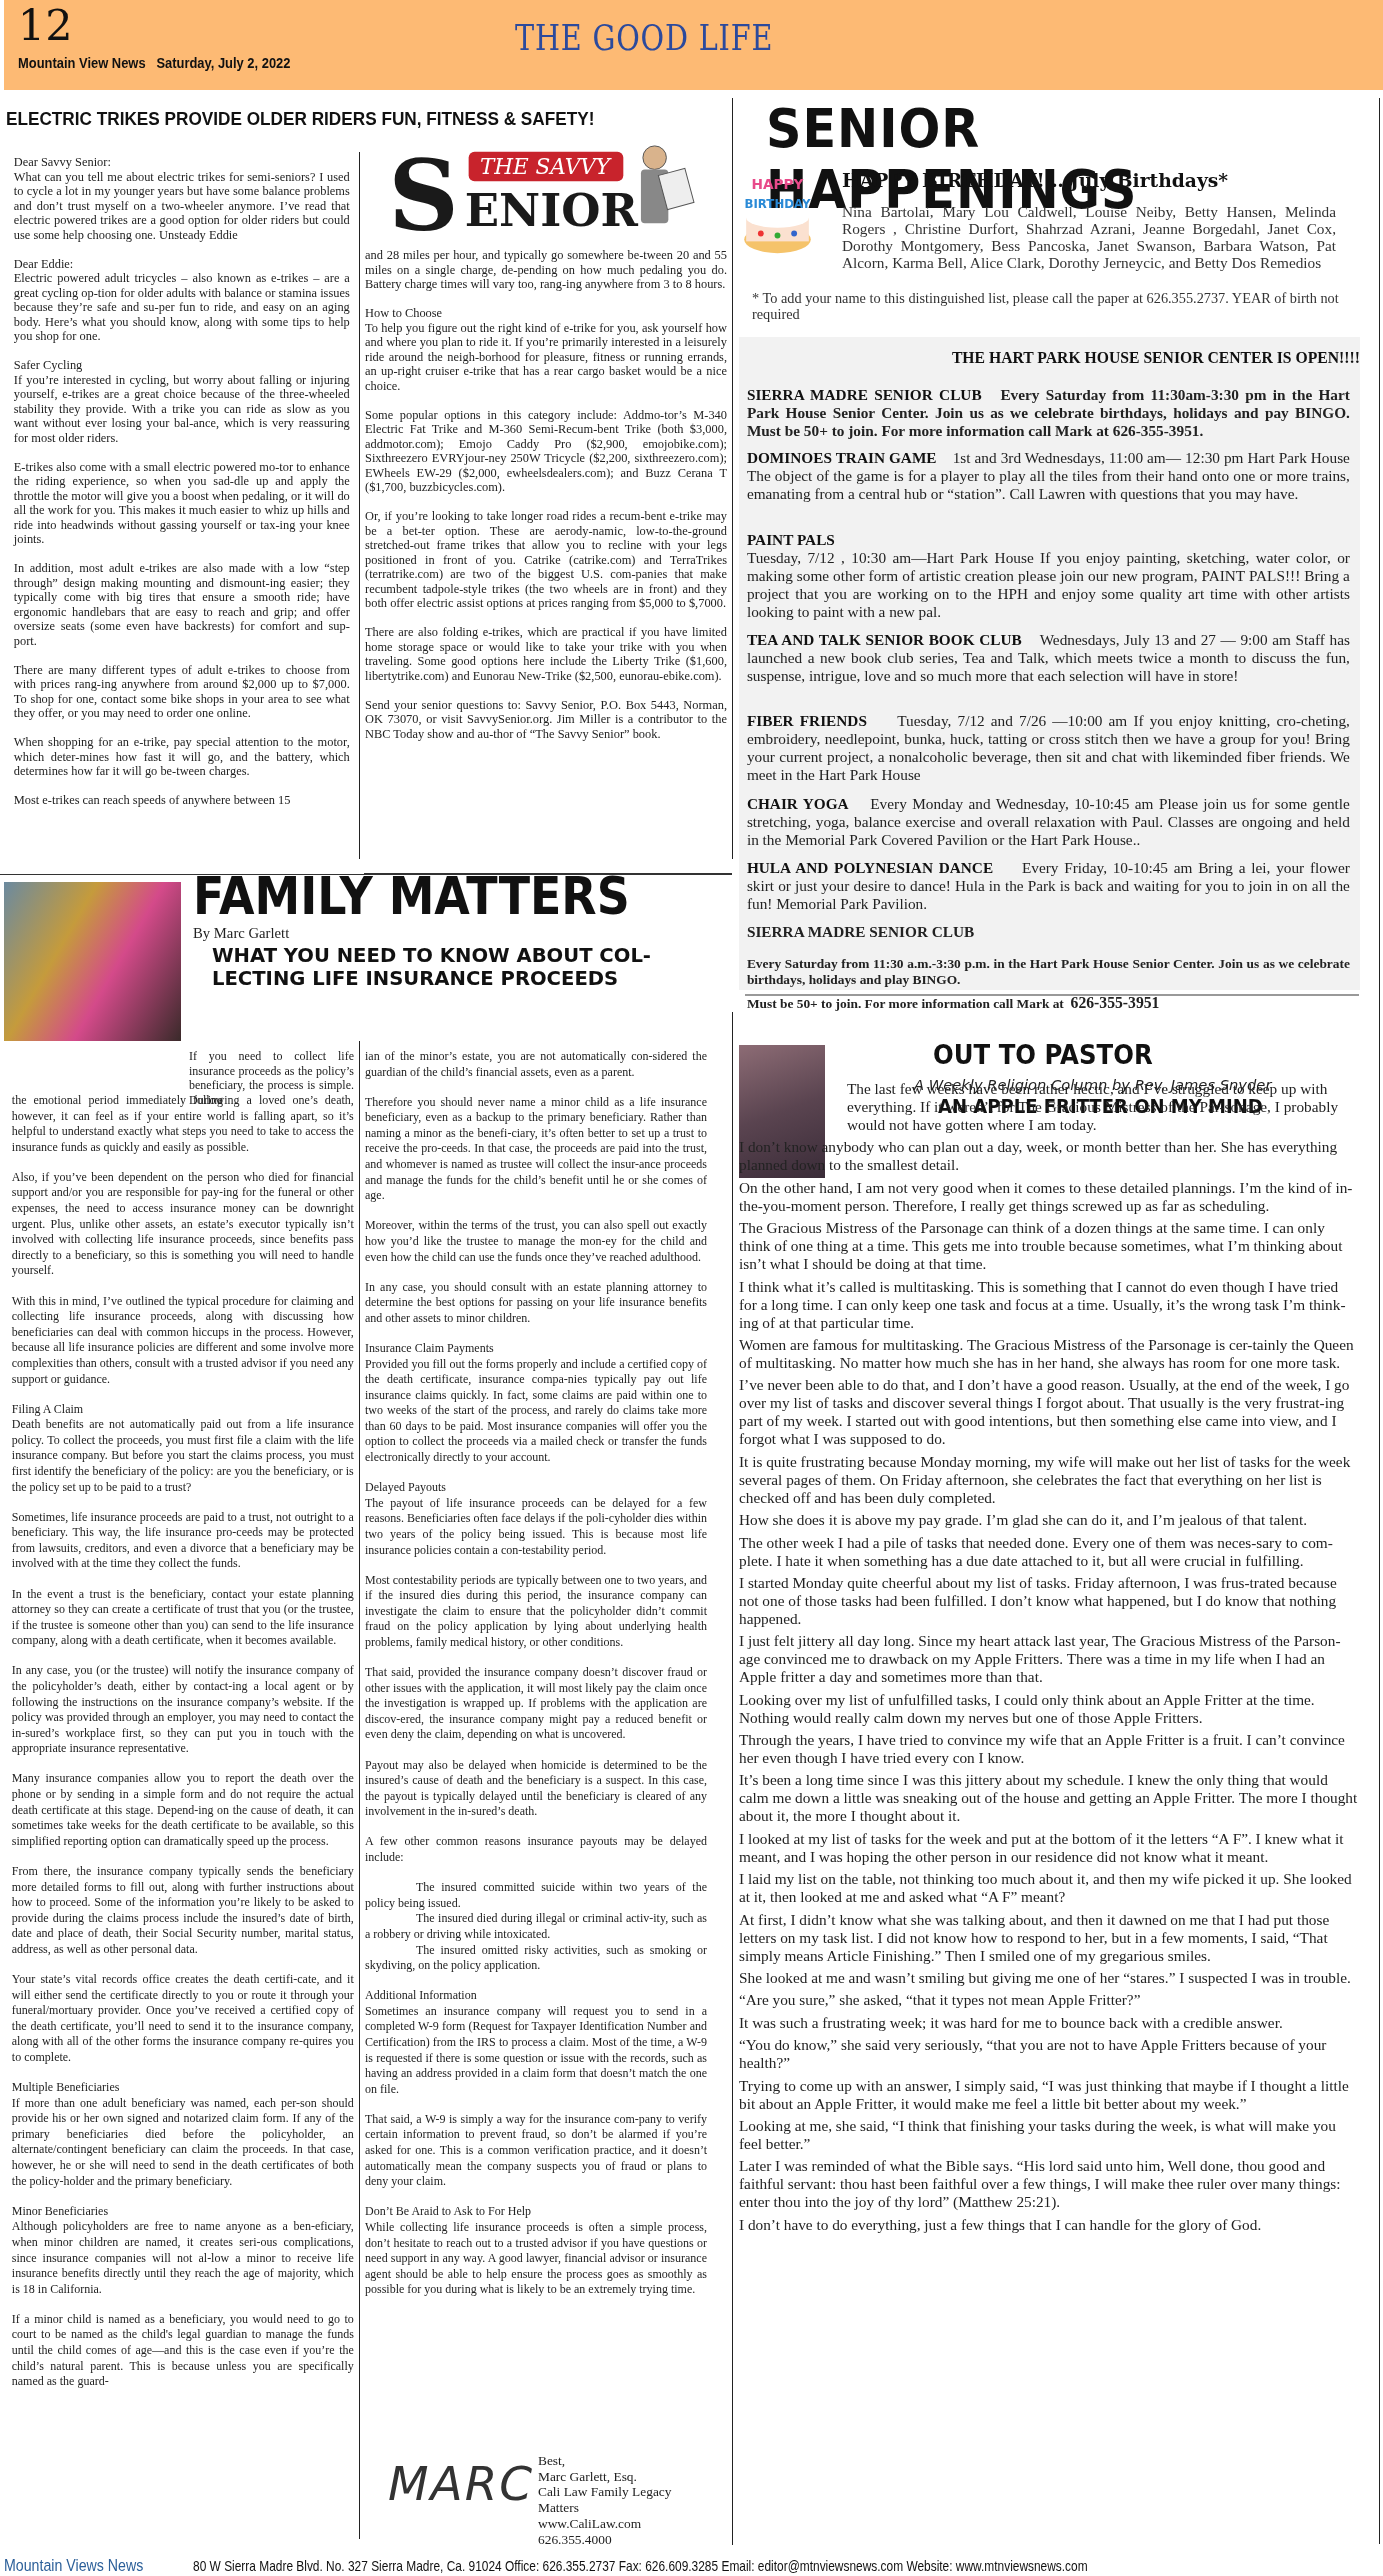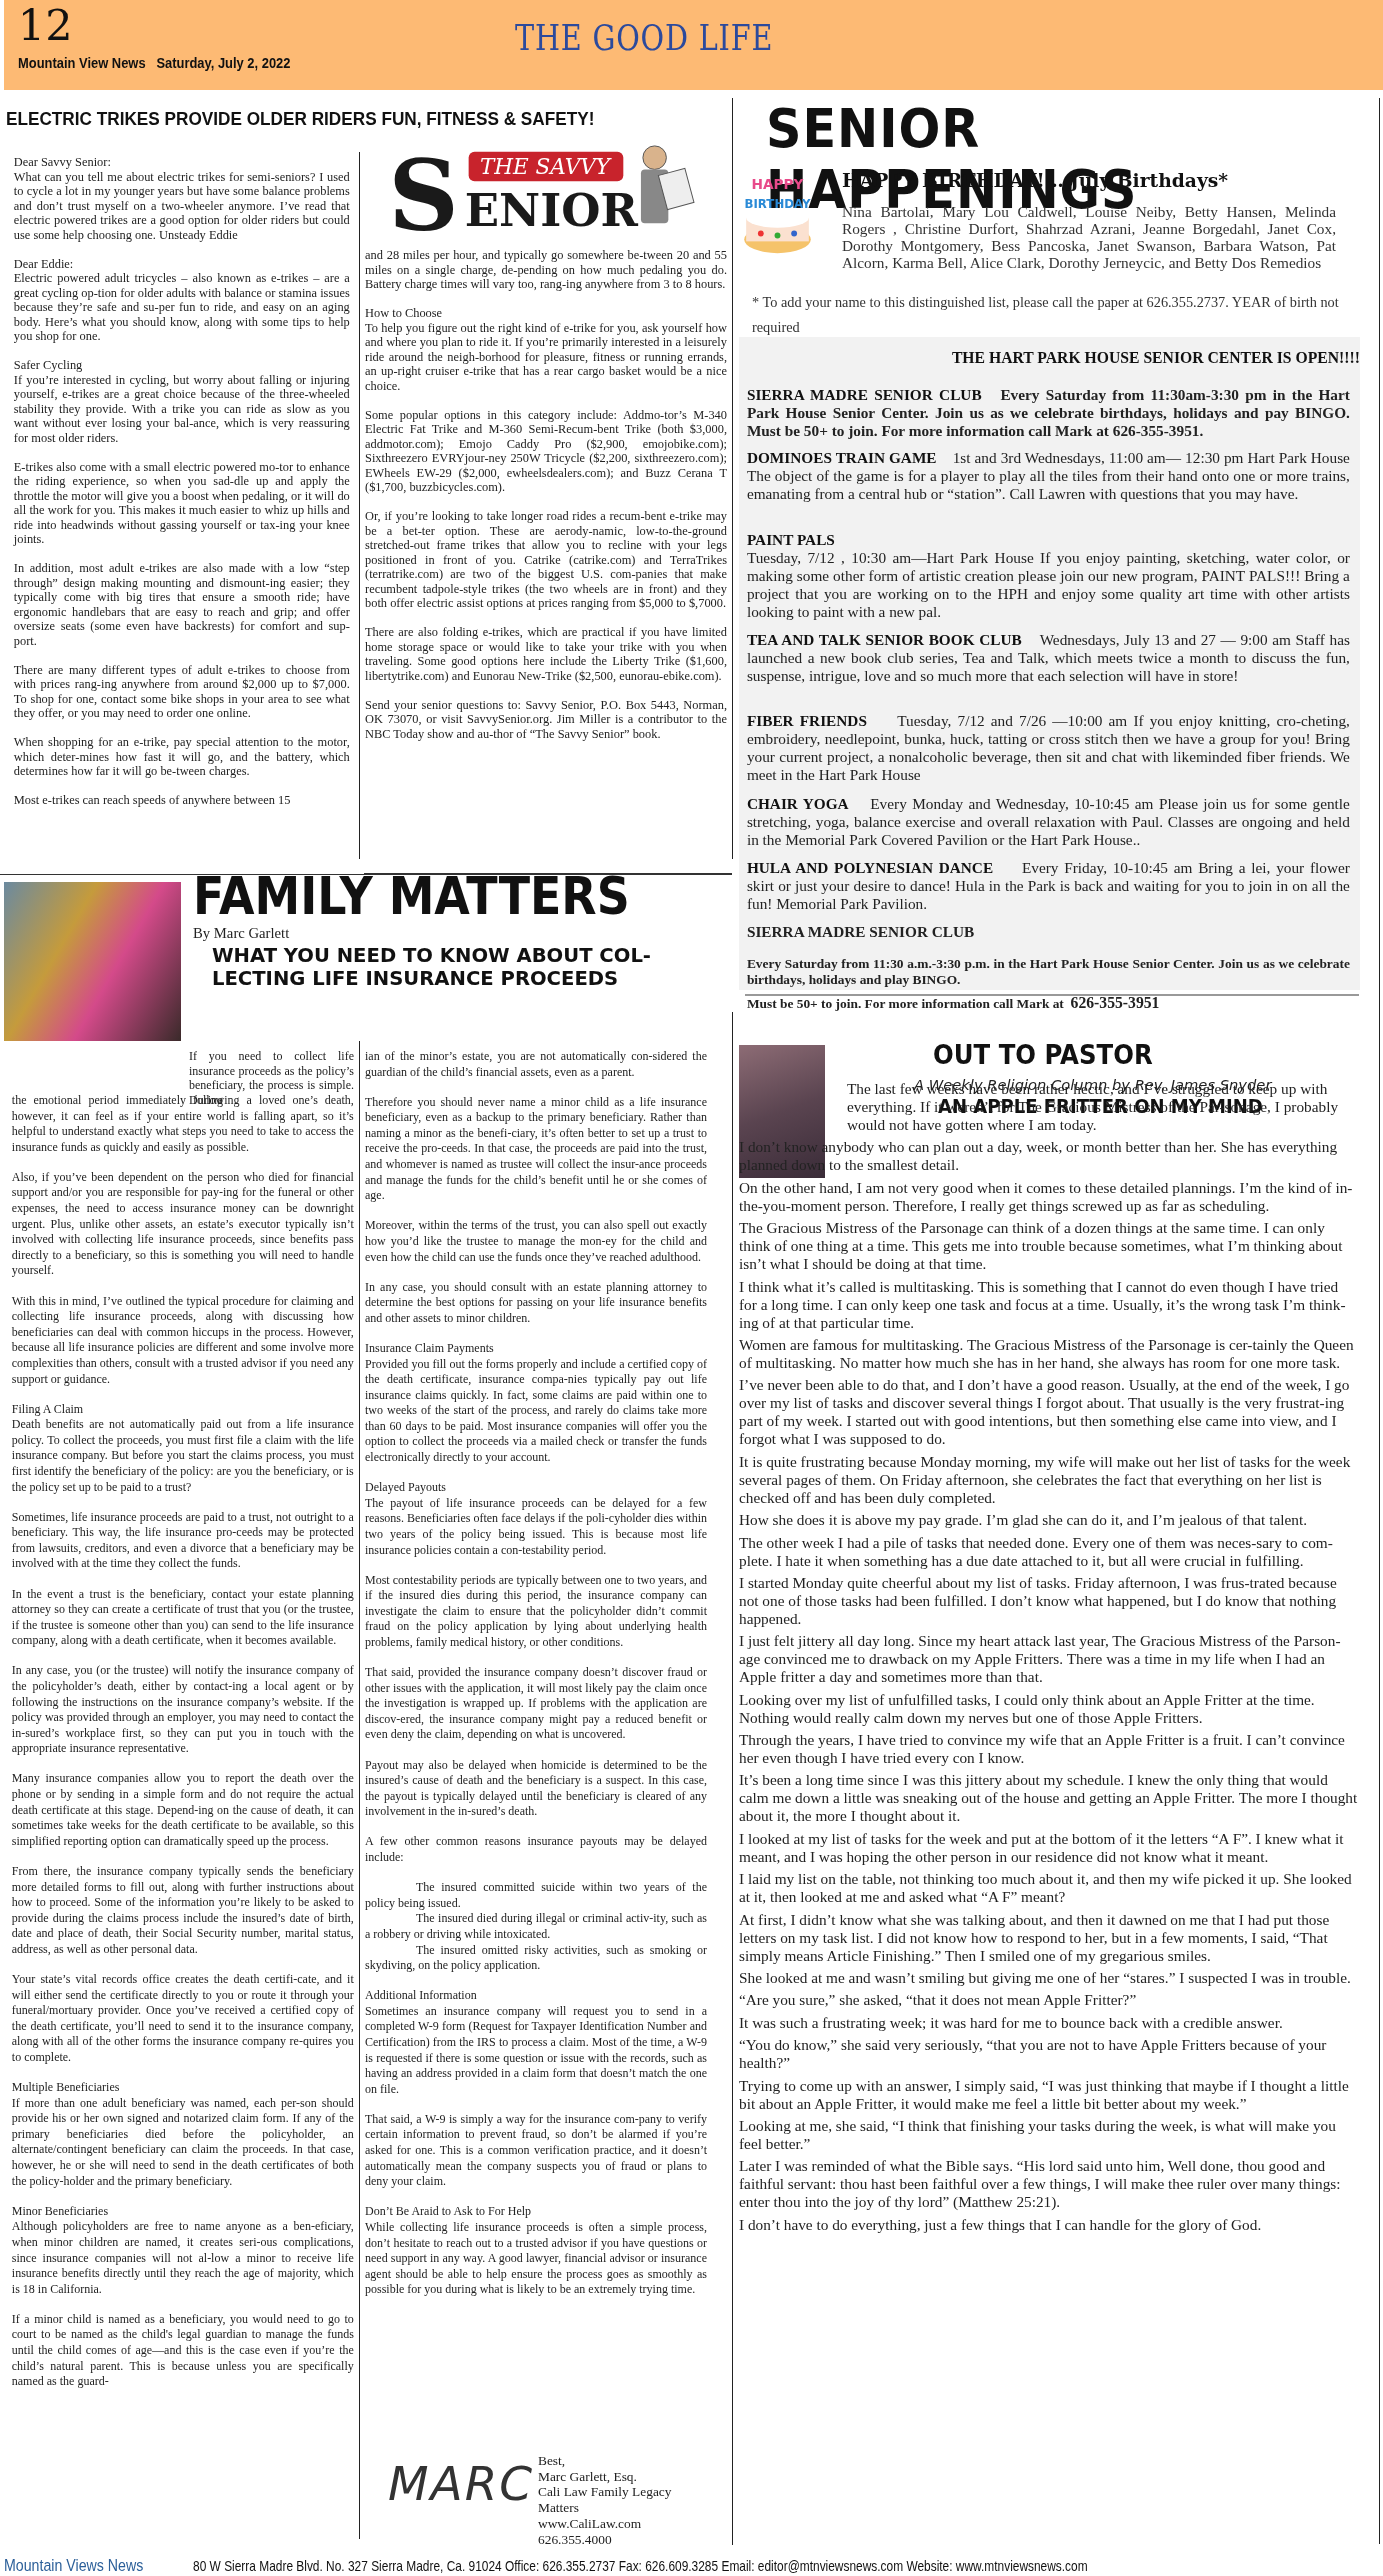--- a/index.html
+++ b/index.html
@@ -12,21 +12,21 @@
 .hrule{position:absolute;background:#333;height:1px}
 .txt{position:absolute;font-size:12.4px;line-height:14.5px;text-align:justify;color:#222}
 .txt p{margin-bottom:14.5px}
 .sub{display:block}
 .h-etrike{position:absolute;left:5.9px;top:108px;font-family:"Liberation Sans",sans-serif;font-weight:bold;font-size:18.7px;color:#111;transform:scaleX(.92);transform-origin:left}
 .savvy-logo{position:absolute;left:388px;top:142px;width:314px;height:93px}
 .sh-title{position:absolute;left:766px;top:98px;font-family:"DejaVu Sans",sans-serif;font-weight:bold;font-size:53px;color:#111;letter-spacing:1px;transform:scaleX(.93);transform-origin:left}
 .cake{position:absolute;left:741px;top:165px;width:73px;height:94px}
 .bday-h{position:absolute;left:842px;top:169px;font-family:"DejaVu Serif",serif;font-weight:bold;font-size:18.7px;color:#111}
 .bday-names{position:absolute;left:842px;top:203px;width:494px;font-size:15.3px;line-height:17px;text-align:justify;color:#333}
-.bday-note{position:absolute;left:752px;top:290px;width:589px;font-size:14.3px;line-height:25px;color:#333}
+.bday-note{position:absolute;left:752px;top:290px;width:589px;font-size:14.3px;line-height:16px;color:#333}
 .gray-box{position:absolute;left:739px;top:337px;width:621px;height:653px;background:#f2f2f2}
 .hph-title{position:absolute;left:0;top:11.8px;width:100%;text-align:right;font-weight:bold;font-size:15.7px;color:#111}
 .event{position:absolute;left:7.9px;width:603px;font-size:15.3px;line-height:18px;color:#222;text-align:justify}
 .event b{color:#111}
 .hr-gray{position:absolute;left:745px;top:994px;width:614px;height:2px;background:#999}
 .pastor-photo{position:absolute;left:739px;top:1045px;width:86px;height:133px;background:linear-gradient(160deg,#8d6c75 0%,#5a4450 50%,#3a2c38 100%)}
 .otp-title{position:absolute;left:933px;top:1039px;font-family:"DejaVu Sans",sans-serif;font-weight:bold;font-size:26.5px;color:#111;transform:scaleX(.92);transform-origin:left}
 .otp-sub{position:absolute;left:914px;top:1076px;font-family:"DejaVu Sans",sans-serif;font-style:italic;font-size:14.7px;color:#222}
 .otp-head{position:absolute;left:938px;top:1095px;font-family:"DejaVu Sans",sans-serif;font-weight:bold;font-size:19.6px;color:#111;transform:scaleX(.92);transform-origin:left}
 .pastor-body{position:absolute;left:739px;top:1080px;width:619px;font-size:15.3px;line-height:18px;color:#222}
@@ -135,21 +135,21 @@
   <p>The other week I had a pile of tasks that needed done. Every one of them was neces-sary to com-plete. I hate it when something has a due date attached to it, but all were crucial in fulfilling.</p>
   <p>I started Monday quite cheerful about my list of tasks. Friday afternoon, I was frus-trated because not one of those tasks had been fulfilled. I don’t know what happened, but I do know that nothing happened.</p>
   <p>I just felt jittery all day long. Since my heart attack last year, The Gracious Mistress of the Parson-age convinced me to drawback on my Apple Fritters. There was a time in my life when I had an Apple fritter a day and sometimes more than that.</p>
   <p>Looking over my list of unfulfilled tasks, I could only think about an Apple Fritter at the time. Nothing would really calm down my nerves but one of those Apple Fritters.</p>
   <p>Through the years, I have tried to convince my wife that an Apple Fritter is a fruit. I can’t convince her even though I have tried every con I know.</p>
   <p>It’s been a long time since I was this jittery about my schedule. I knew the only thing that would calm me down a little was sneaking out of the house and getting an Apple Fritter. The more I thought about it, the more I thought about it.</p>
   <p>I looked at my list of tasks for the week and put at the bottom of it the letters “A F”. I knew what it meant, and I was hoping the other person in our residence did not know what it meant.</p>
   <p>I laid my list on the table, not thinking too much about it, and then my wife picked it up. She looked at it, then looked at me and asked what “A F” meant?</p>
   <p>At first, I didn’t know what she was talking about, and then it dawned on me that I had put those letters on my task list. I did not know how to respond to her, but in a few moments, I said, “That simply means Article Finishing.” Then I smiled one of my gregarious smiles.</p>
   <p>She looked at me and wasn’t smiling but giving me one of her “stares.” I suspected I was in trouble.</p>
-  <p>“Are you sure,” she asked, “that it does not mean Apple Fritter?”</p>
+  <p>“Are you sure,” she asked, “that it types not mean Apple Fritter?”</p>
   <p>It was such a frustrating week; it was hard for me to bounce back with a credible answer.</p>
   <p>“You do know,” she said very seriously, “that you are not to have Apple Fritters because of your health?”</p>
   <p>Trying to come up with an answer, I simply said, “I was just thinking that maybe if I thought a little bit about an Apple Fritter, it would make me feel a little bit better about my week.”</p>
   <p>Looking at me, she said, “I think that finishing your tasks during the week, is what will make you feel better.”</p>
   <p>Later I was reminded of what the Bible says. “His lord said unto him, Well done, thou good and faithful servant: thou hast been faithful over a few things, I will make thee ruler over many things: enter thou into the joy of thy lord” (Matthew 25:21).</p>
   <p>I don’t have to do everything, just a few things that I can handle for the glory of God.</p>
 </div>
 
 <div class="fam-photo"></div>
 <div class="fm-title">FAMILY MATTERS</div>

